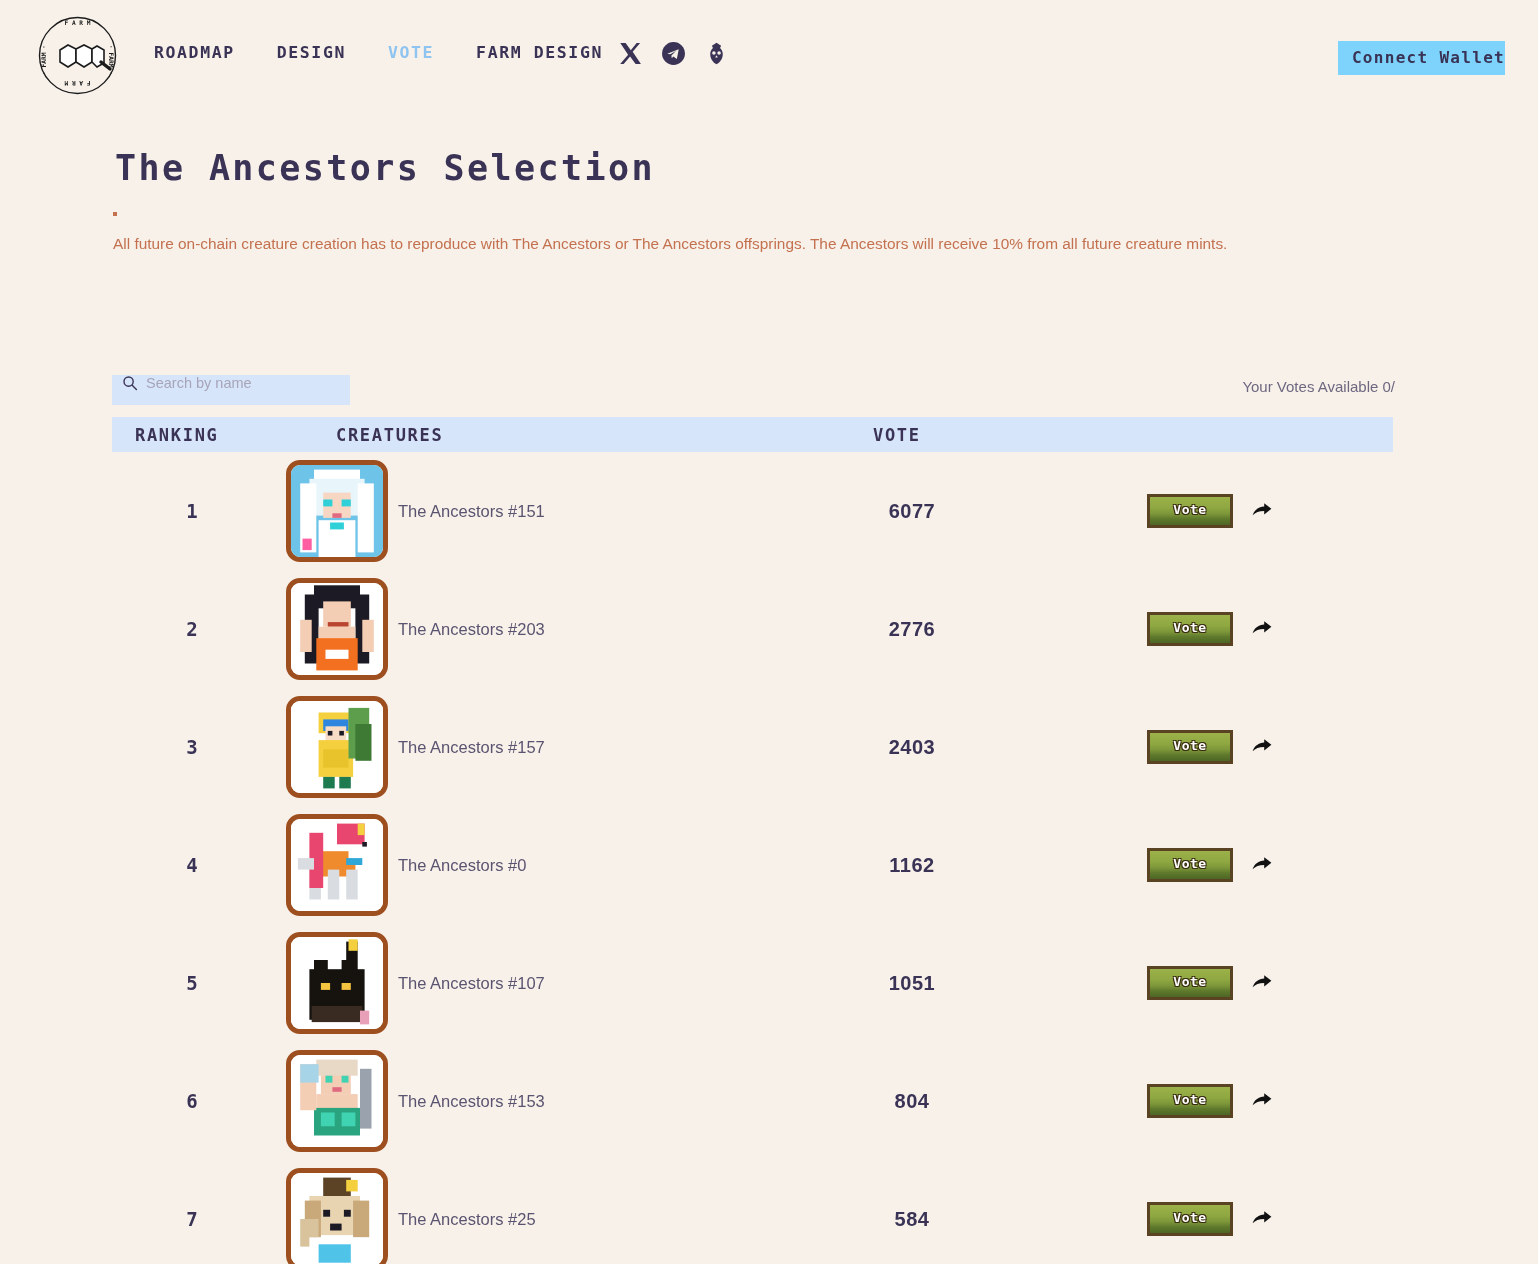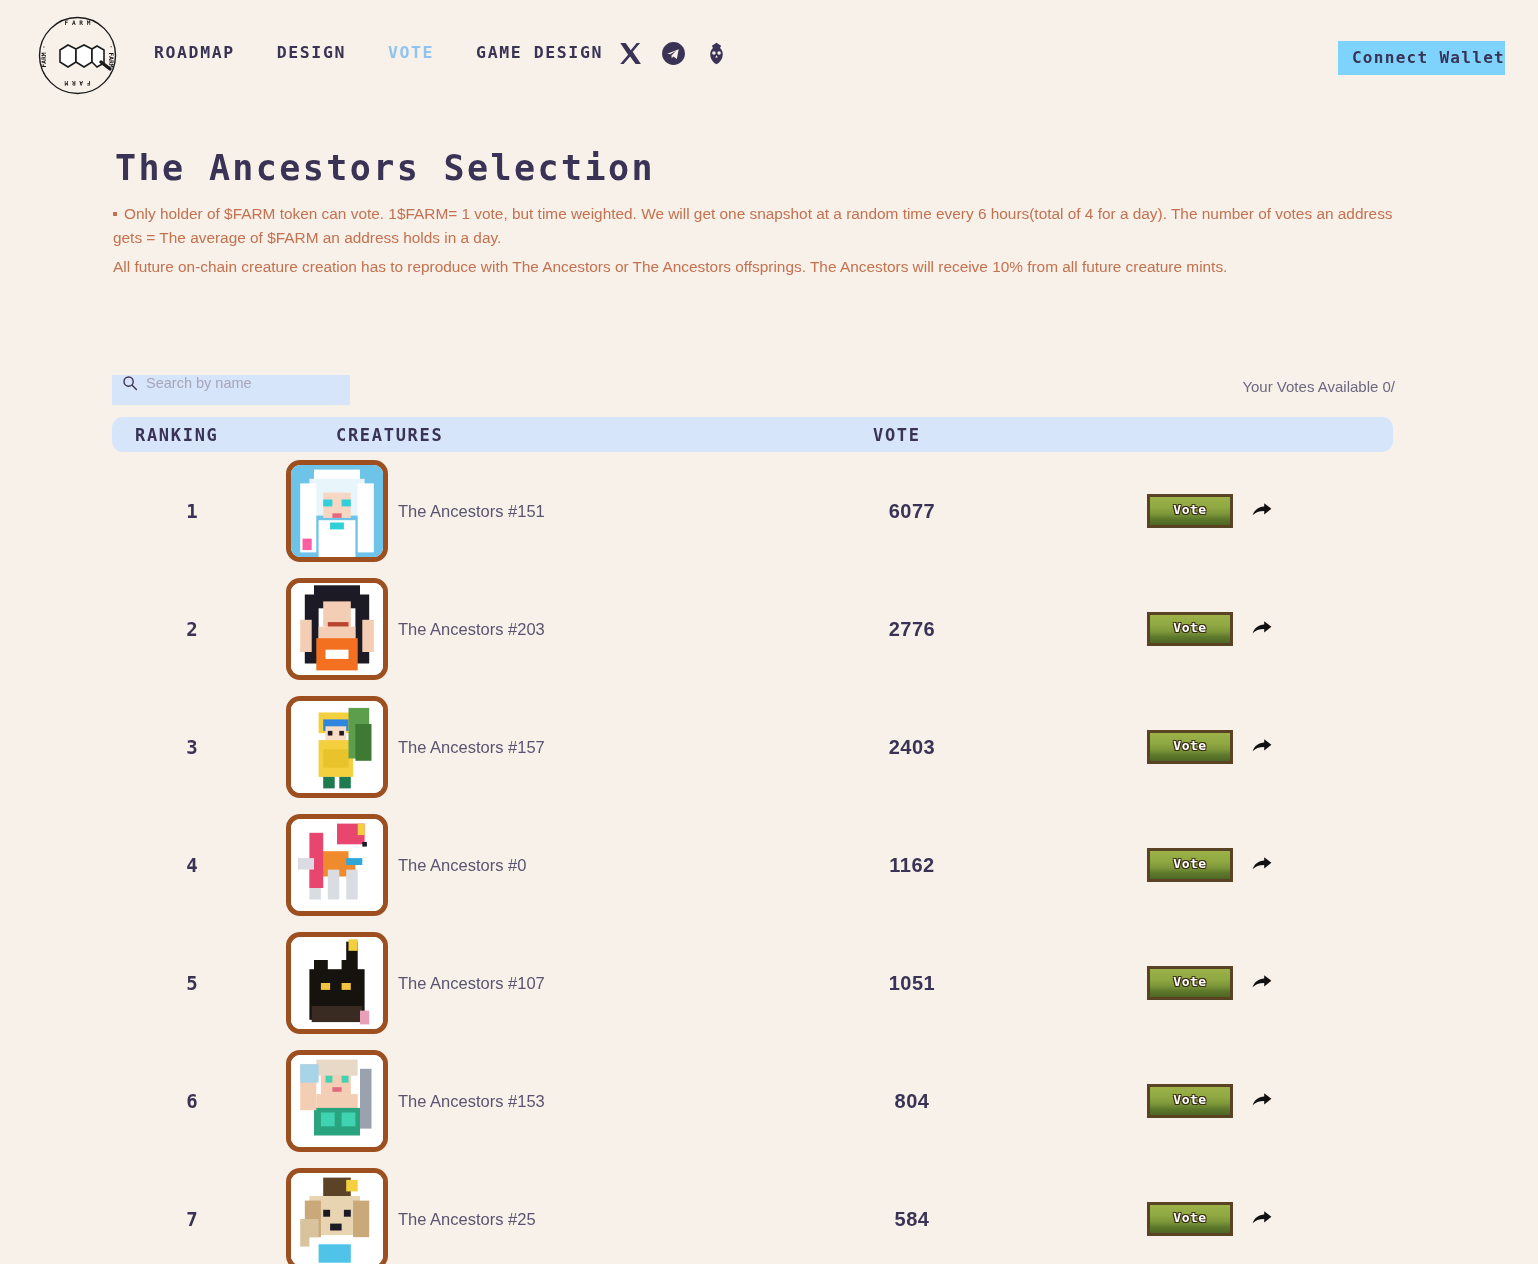--- a/index.html
+++ b/index.html
@@ -159,21 +159,20 @@
     top: 417px;
     width: 1281px;
   }
 
   #table-header {
     height: 35px;
     background: #d7e5fb;
     display: flex;
     align-items: center;
     position: relative;
-    border-radius: 11px;
   }
   .th {
     font-family: "DejaVu Sans Mono", "Liberation Mono", monospace;
     font-weight: bold;
     font-size: 17px;
     letter-spacing: 1.7px;
     color: #3a3355;
     position: absolute;
     white-space: nowrap;
   }
@@ -315,21 +314,21 @@
         <path d="M57 36 L62 33 L69 37 L69 50 L62 54 L57 49 Z"></path>
       </g>
       <path d="M66 49 L75 56" stroke="#1b1b1b" stroke-width="3.4" stroke-linecap="round"></path>
     </svg>
   </div>
 
   <nav id="main-nav">
     <a class="nav-link" href="#">ROADMAP</a>
     <a class="nav-link" href="#">DESIGN</a>
     <a class="nav-link active" href="#">VOTE</a>
-    <a class="nav-link" href="#">GAME DESIGN</a>
+    <a class="nav-link" href="#">FARM DESIGN</a>
   </nav>
 
   <div id="social-links">
     <a href="#">
       <svg class="social-icon" viewBox="0 0 24 24" xmlns="http://www.w3.org/2000/svg">
         <path fill="#3a3355" d="M2.2 2h5.1l5 6.8L17.9 2h3.3l-7.1 8.2L22 22h-5.1l-5.3-7.2L5.4 22H2.1l7.6-8.7L2.2 2z"></path>
       </svg>
     </a>
     <a href="#">
       <svg class="social-icon" viewBox="0 0 24 24" xmlns="http://www.w3.org/2000/svg">
@@ -347,21 +346,21 @@
     </a>
   </div>
 
   <button id="connect-wallet-button">Connect Wallet</button>
 </header>
 
 <h1 id="page-title">The Ancestors Selection</h1>
 
 <section id="intro-block">
   <p class="intro-line">
-    <span class="bullet-dot"></span><span>Only holder of $FARM token can vote. 1$FARM= 1 vote, but time weighted. We will get one snapshot at a random time every 6 hours(total of 4 for a day). The number of votes an address gets = The average of $FARM an address holds in a day.</span>
+    <span class="bullet-dot"></span>
   </p>
   <p class="intro-line">All future on-chain creature creation has to reproduce with The Ancestors or The Ancestors offsprings. The Ancestors will receive 10% from all future creature mints.</p>
 </section>
 
 <div id="search-box">
   <span id="search-icon">
     <svg width="16" height="16" viewBox="0 0 16 16" xmlns="http://www.w3.org/2000/svg">
       <circle cx="6.6" cy="6.6" r="4.6" fill="none" stroke="#3a3355" stroke-width="1.4"></circle>
       <path d="M10.2 10.2 L14.4 14.4" stroke="#3a3355" stroke-width="1.4" stroke-linecap="round"></path>
     </svg>

